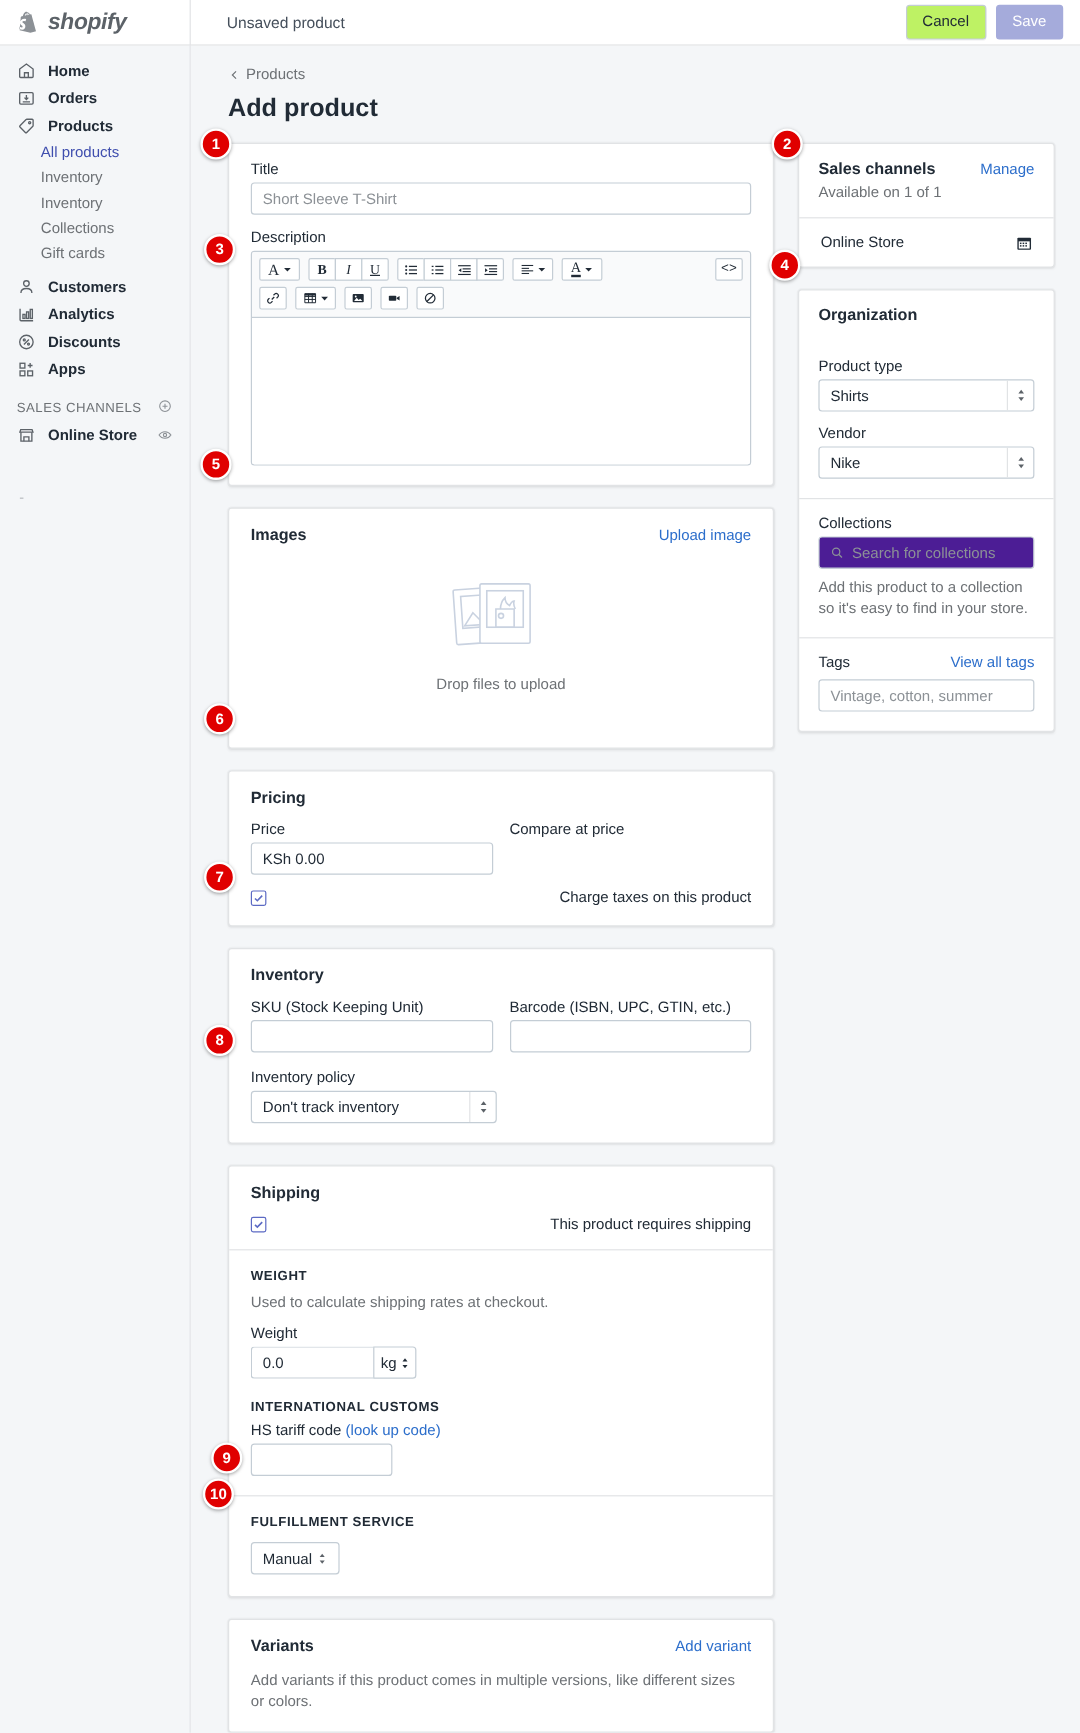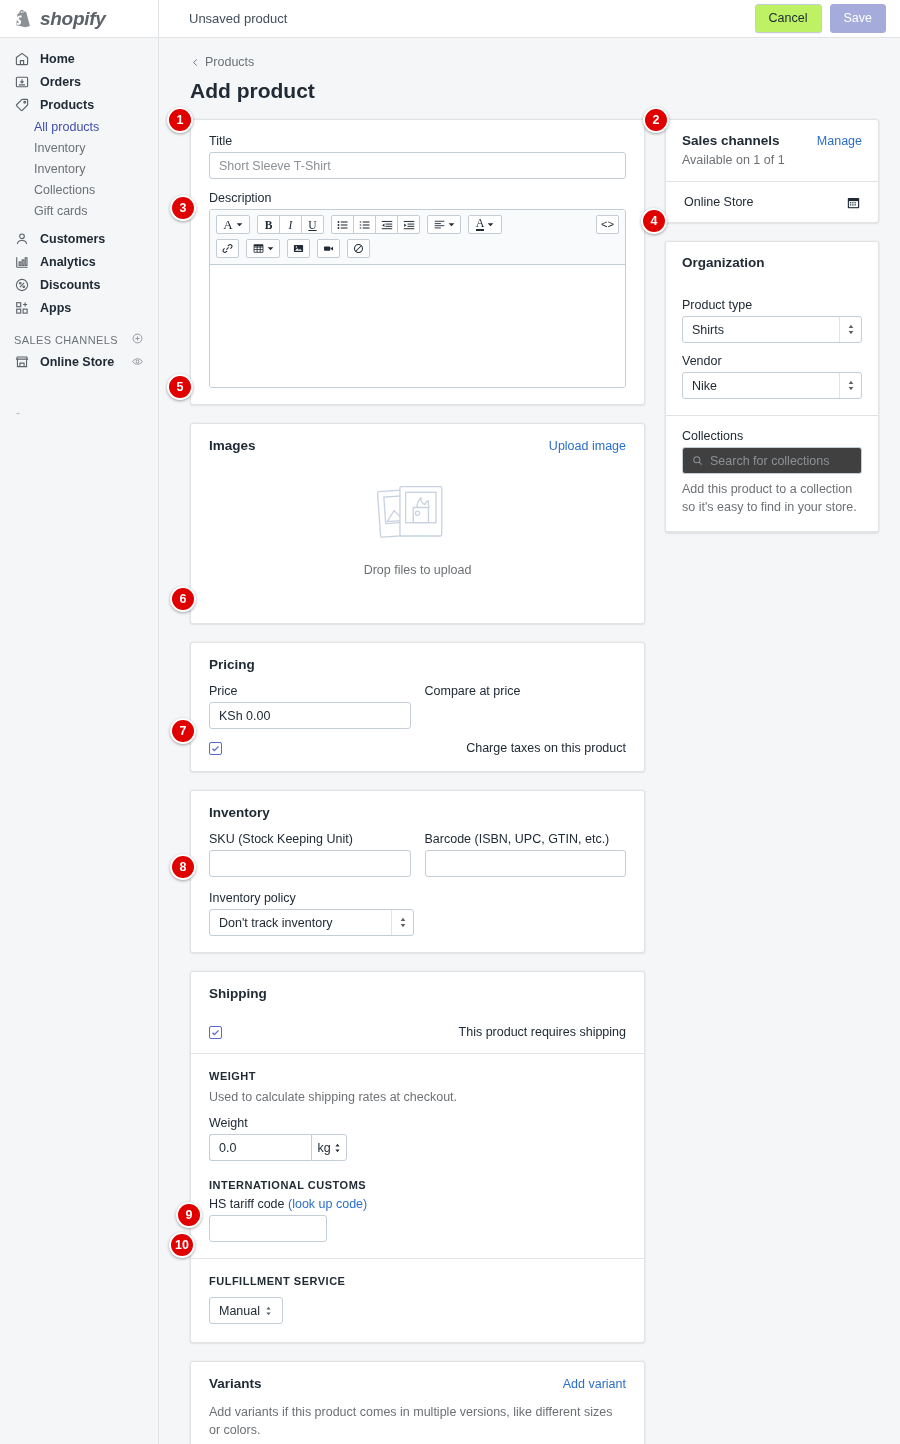--- a/index.html
+++ b/index.html
@@ -175,21 +175,21 @@
   .weight-group { display: flex; width: 138px; }
   .weight-group .input { border-radius: 3px 0 0 3px; border-right: none; width: 102px; }
   .weight-unit {
     width: 36px; height: 27px; border: 1px solid #c4cdd5; border-radius: 0 3px 3px 0;
     background: #fff; display: flex; align-items: center; justify-content: center;
     gap: 3px; font-size: 12.5px; color: #212b36; cursor: pointer;
   }
 
   .search-input {
     width: 100%; height: 27px; border: 1px solid #c4cdd5; border-radius: 3px;
-    background: #404040; display: flex; align-items: center; gap: 7px; padding: 0 9px;
+    background: #4c1d95; display: flex; align-items: center; gap: 7px; padding: 0 9px;
     font-size: 12.5px; color: #8c9196;
   }
 
   
   .channel-row {
     display: flex; align-items: center; justify-content: space-between;
     padding: 13px 18px;
   }
   .channel-name { font-size: 12.5px; color: #212b36; }
 
@@ -583,21 +583,21 @@
                     </svg>
                 </span>
               </div>
             </div>
           </div>
         </div>
 
         <div class="card">
           <div class="card-pad" style="padding-bottom:14px">
             <div class="card-title">Shipping</div>
-            <div class="checkrow" style="margin-top:24px">
+            <div class="checkrow" style="margin-top:12px">
               <span class="checkbox">
                 <svg viewBox="0 0 12 12" width="9" height="9" fill="none" stroke="currentColor" stroke-width="1.8">
                     <path d="M2 6.3 4.6 8.8 10 3.2"></path>
                   </svg>
               </span>
               <span class="check-label">This product requires shipping</span>
             </div>
           </div>
           <div class="divider"></div>
           <div class="card-pad" style="padding-top:16px;padding-bottom:16px">
@@ -703,20 +703,27 @@
             <div class="search-input">
               <svg viewBox="0 0 16 16" width="11" height="11" fill="none" stroke="currentColor" stroke-width="1.5">
                   <circle cx="7" cy="7" r="4.4"></circle>
                   <path d="M10.3 10.3 14 14"></path>
                 </svg>
               <span>Search for collections</span>
             </div>
             <div class="helptext" style="margin-top:6px">Add this product to a collection so it's easy to find in your store.</div>
           </div>
           <div class="divider"></div>
+          <div class="card-pad" style="padding:13px 16px 16px 16px">
+            <div class="card-head">
+              <span class="field-label" style="margin-bottom:0">Tags</span>
+              <span class="link">View all tags</span>
+            </div>
+            <div class="input placeholder" style="margin-top:7px">Vintage, cotton, summer</div>
+          </div>
         </div>
 
       </div>
     </div>
 
   </div>
 
   <div class="badge" style="left:167px;top:107px">1</div>
   <div class="badge" style="left:643px;top:107px">2</div>
   <div class="badge" style="left:170px;top:195px">3</div>

